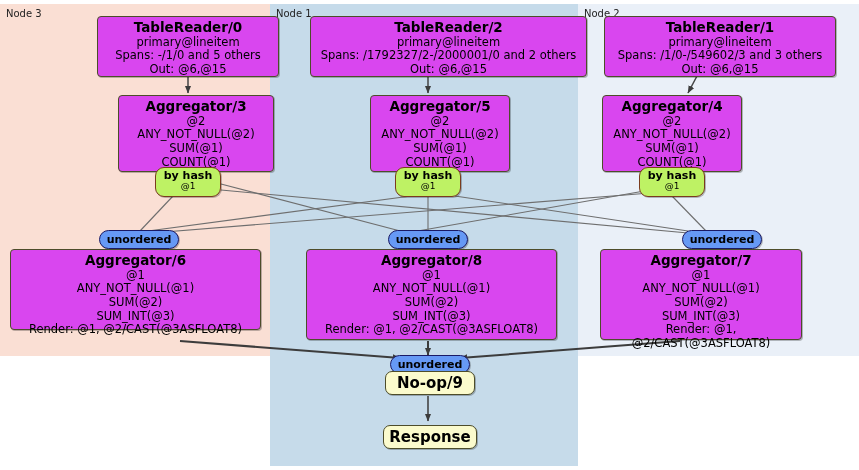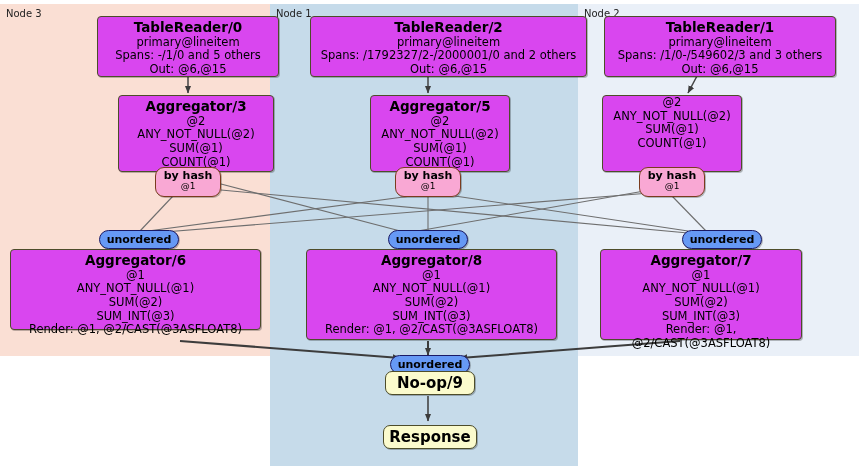--- a/index.html
+++ b/index.html
@@ -23,21 +23,21 @@
        text-align:center;color:#000;line-height:1.18;
        box-shadow:1px 1px 0 rgba(0,0,0,.25);}
   .box .ttl{font-weight:bold;font-size:13.5px;display:block;padding-top:3px;}
   .box .ln{font-size:11.5px;display:block;}
 
   .pill{position:absolute;box-sizing:border-box;border-radius:11px;
         text-align:center;color:#000;
         box-shadow:1px 1px 0 rgba(0,0,0,.25);}
   .pill.unord{background:#6699f5;border:1.2px solid #1a1a66;
               font-weight:bold;font-size:11px;line-height:18px;height:19px;}
-  .pill.hash{background:#f9a8d4;border:1.2px solid #7a3b1e;border-radius:9px;
+  .pill.hash{background:#bef264;border:1.2px solid #7a3b1e;border-radius:9px;
              line-height:1.1;padding-top:2px;}
   .pill.hash .h1{display:block;font-weight:bold;font-size:11px;}
   .pill.hash .h2{display:block;font-size:9px;}
 
   .small-box{position:absolute;box-sizing:border-box;background:#fbfbcd;
        border:1.2px solid #4d4d2a;border-radius:7px;text-align:center;
        font-weight:bold;font-size:15px;color:#000;
        box-shadow:1px 1px 0 rgba(0,0,0,.25);}
 </style>
 </head>
@@ -134,20 +134,21 @@
 
   <div class="box" style="left:358px;top:95px;width:140px;height:77px;margin-left:12px;">
     <span class="ttl">Aggregator/5</span>
     <span class="ln">@2</span>
     <span class="ln">ANY_NOT_NULL(@2)</span>
     <span class="ln">SUM(@1)</span>
     <span class="ln">COUNT(@1)</span>
   </div>
 
   <div class="box" style="left:602px;top:95px;width:140px;height:77px;">
+    <span class="ttl">Aggregator/4</span>
     <span class="ln">@2</span>
     <span class="ln">ANY_NOT_NULL(@2)</span>
     <span class="ln">SUM(@1)</span>
     <span class="ln">COUNT(@1)</span>
   </div>
 
   <div class="pill hash" style="left:155px;top:167px;width:66px;height:30px;">
     <span class="h1">by hash</span>
     <span class="h2">@1</span>
   </div>

